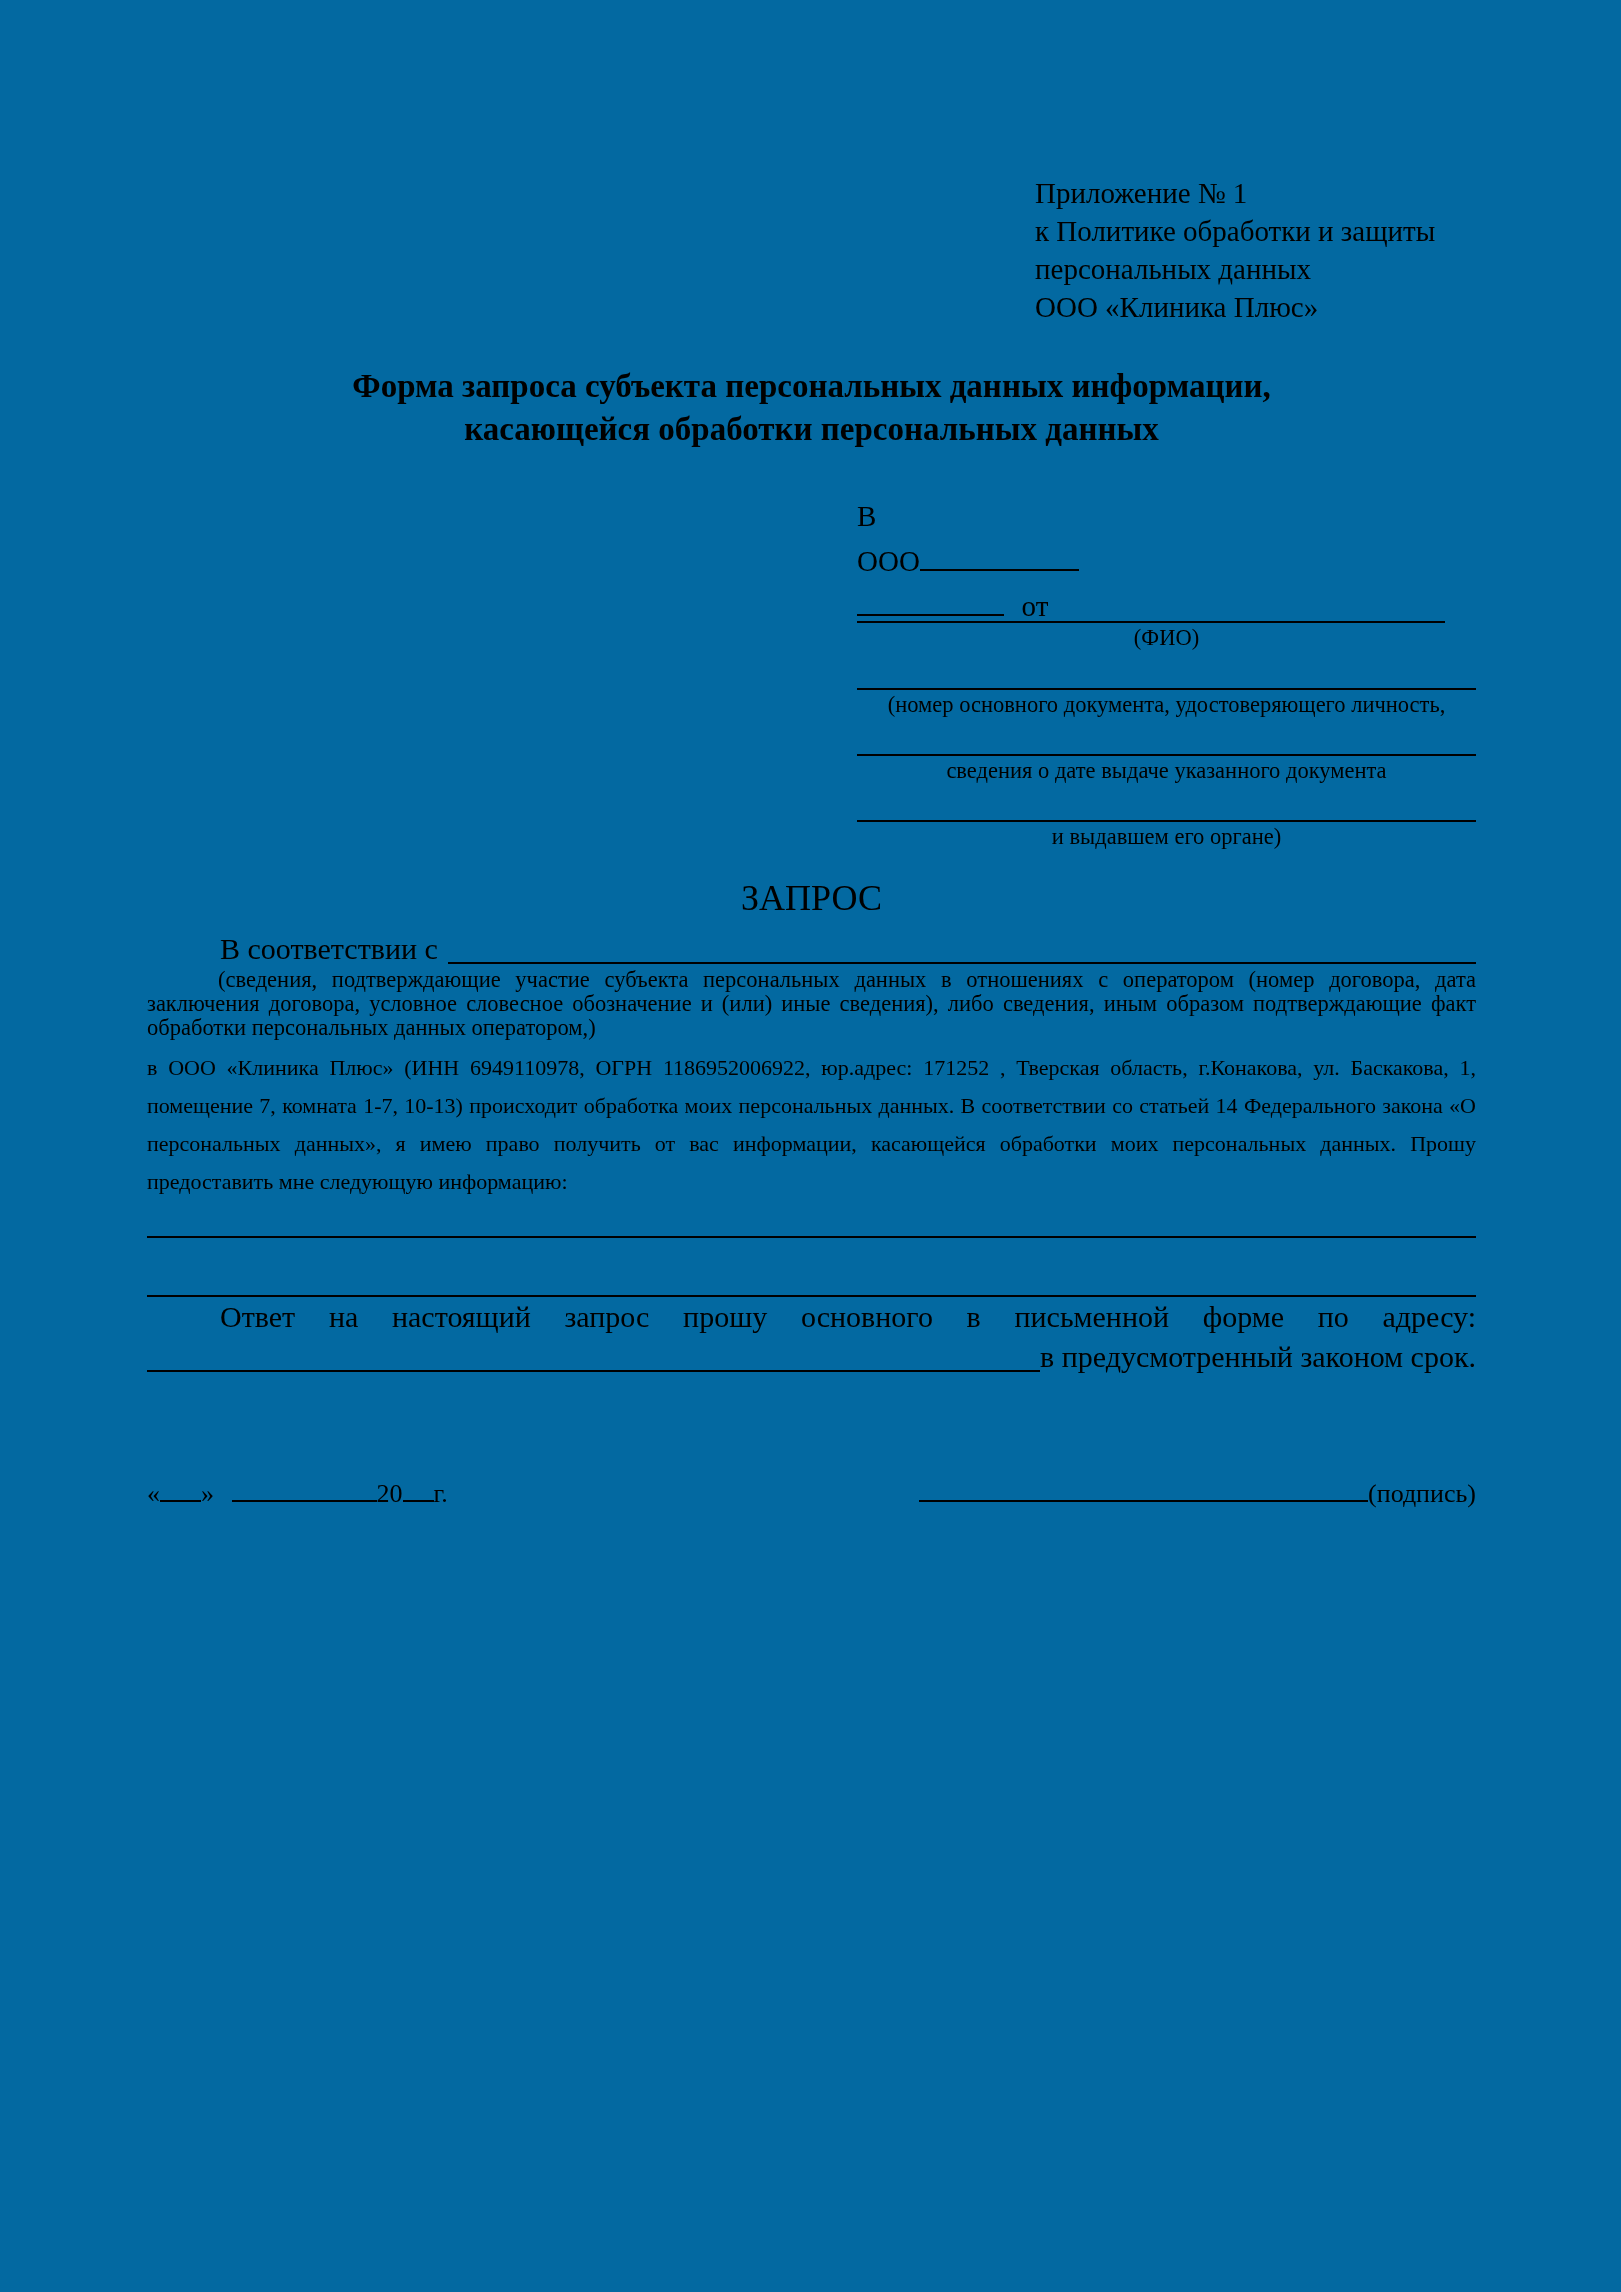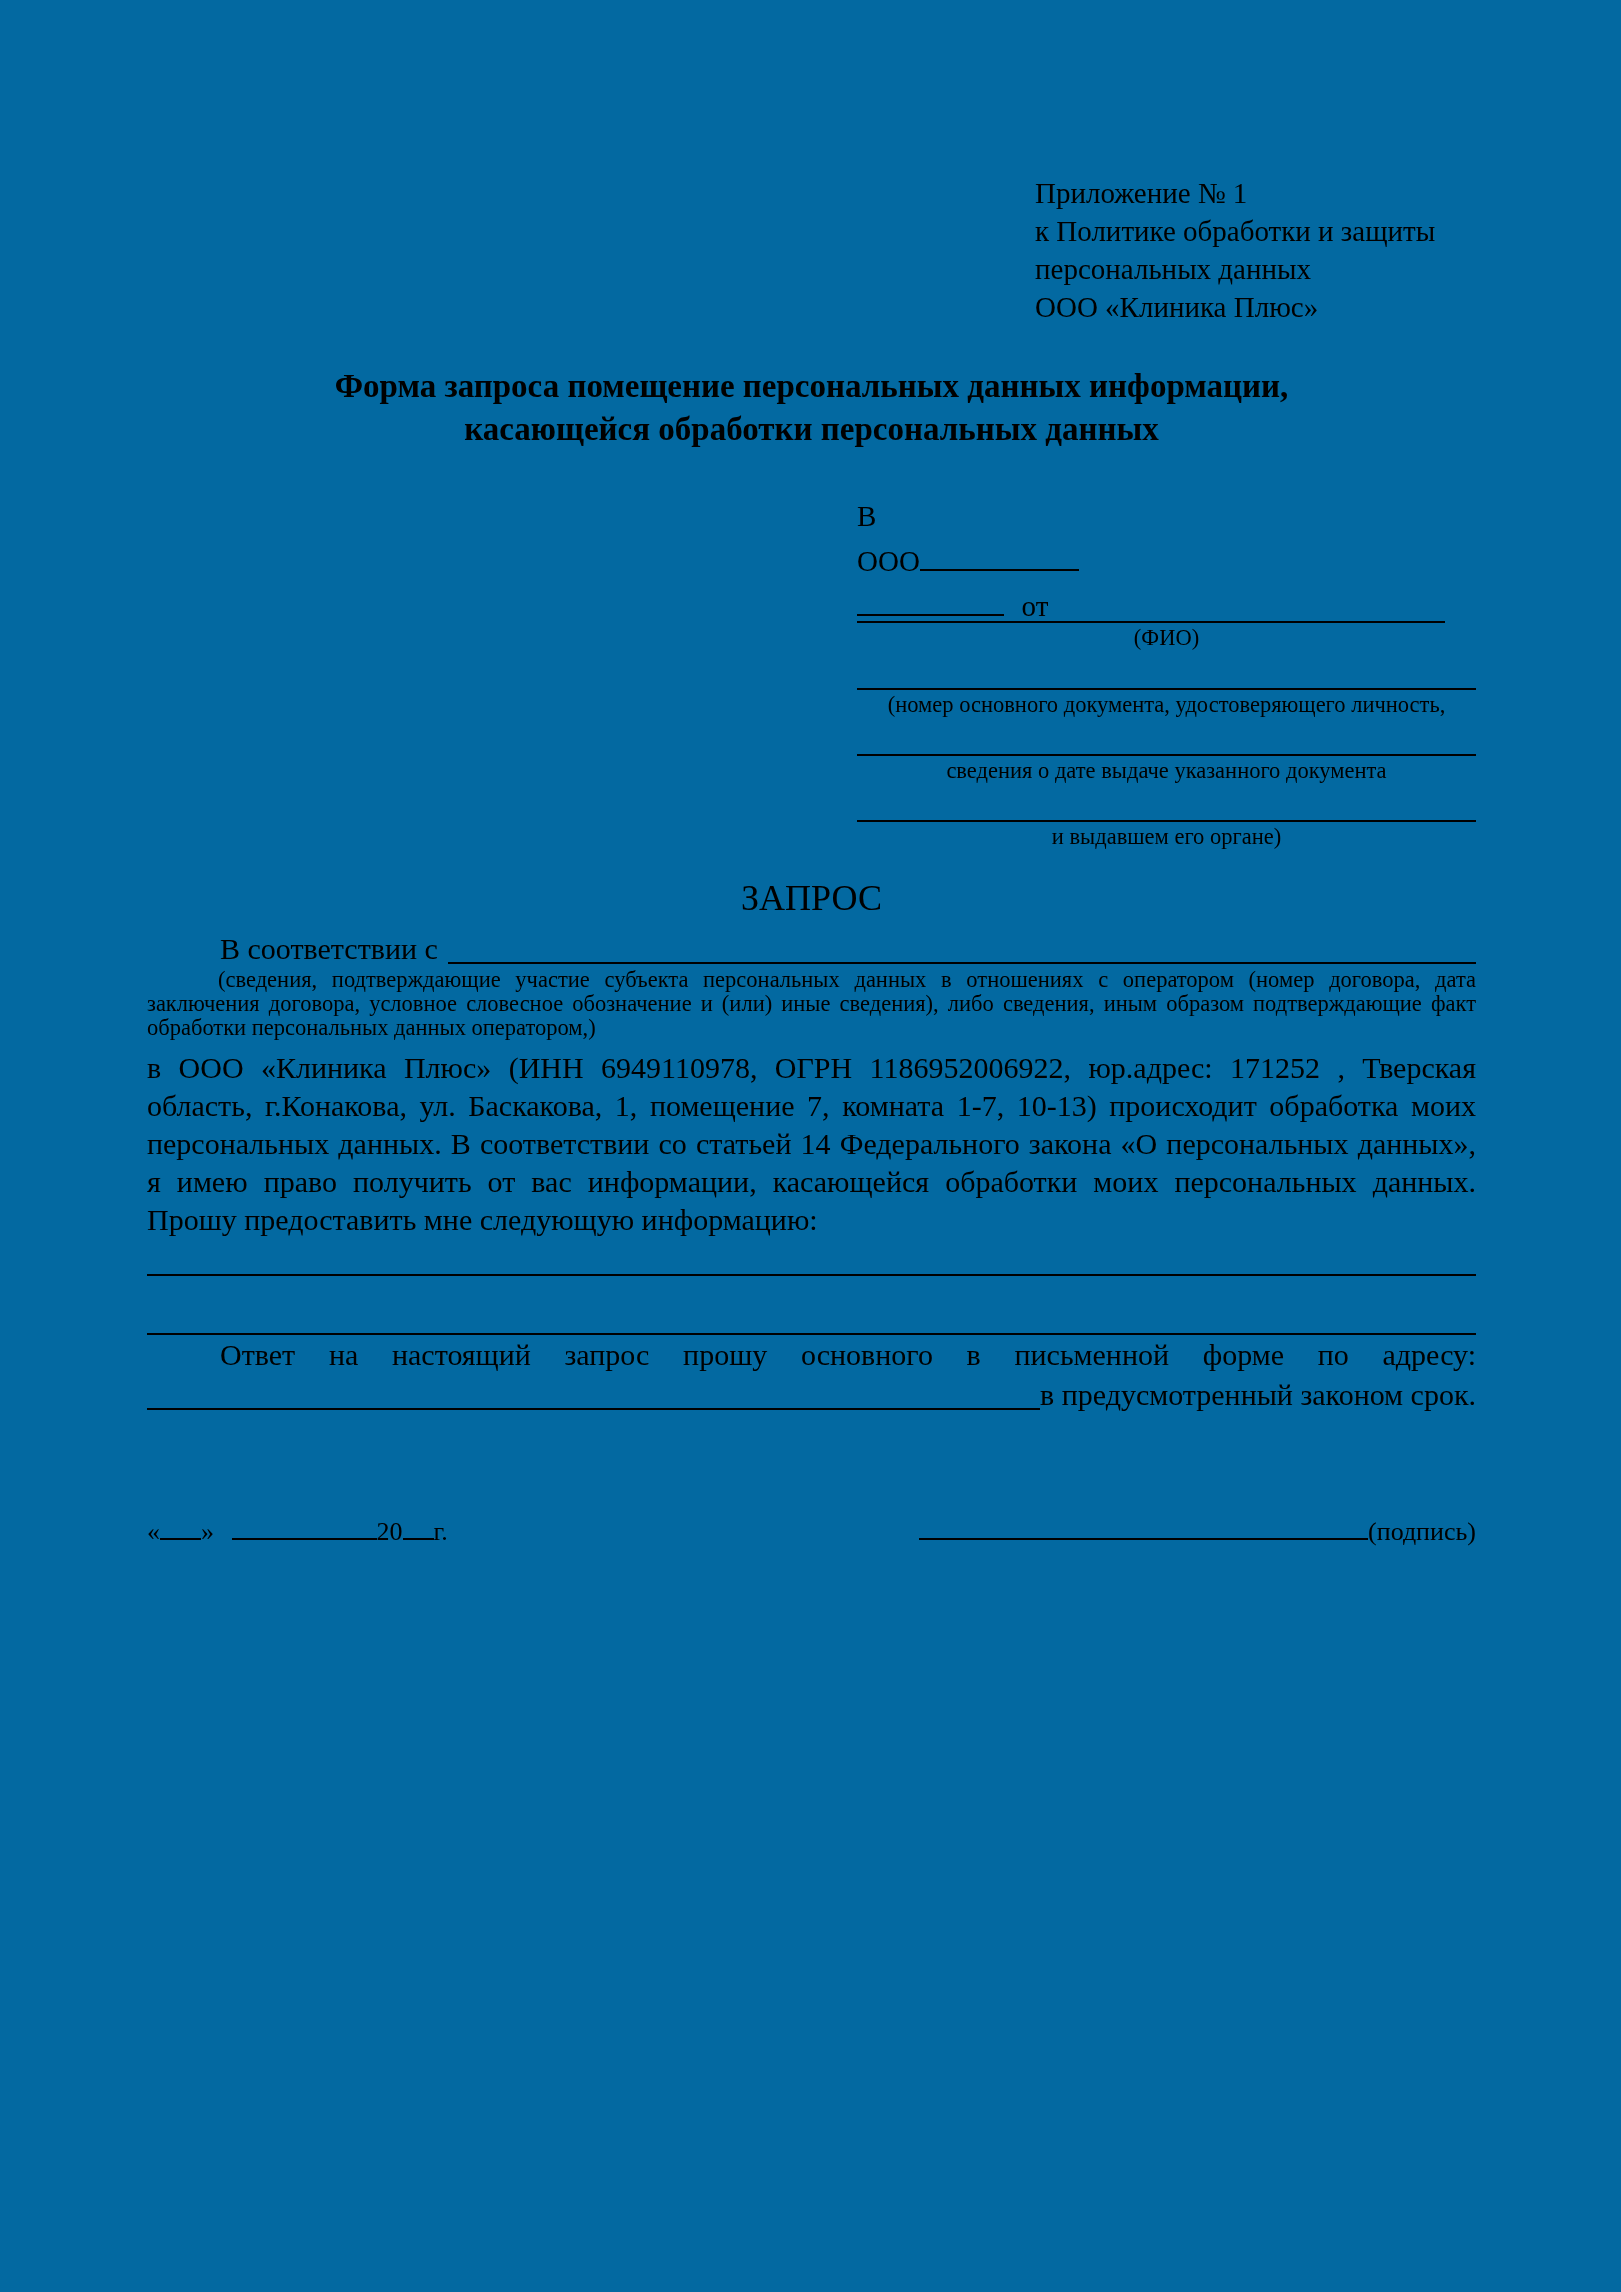--- a/index.html
+++ b/index.html
@@ -51,21 +51,21 @@
   .blank-fill { flex: 1; border-bottom: 2px solid #000; margin: 0 0 4.9px 9.8px; }
   .fine-print {
     margin: 0 0 0 0;
     font-size: 22.5px;
     line-height: 24px;
     text-align: justify;
     text-indent: 71px;
   }
   .body-par {
     margin: 8.8px 0 0 0;
-    font-size: 30px;
+    font-size: 22px;
     line-height: 38px;
     text-align: justify;
   }
   .answer-line { border-bottom: 2px solid #000; }
   .answer-line.one { height: 35px; }
   .answer-line.two { height: 57px; }
   .reply-par {
     margin: 0;
     font-size: 30px;
     line-height: 40px;
@@ -88,21 +88,21 @@
 <div class="page">
   <div class="content">
 
     <div class="appendix">
       <div>Приложение № 1</div>
       <div>к Политике обработки и защиты</div>
       <div>персональных данных</div>
       <div>ООО «Клиника Плюс»</div>
     </div>
 
-    <h1 class="doc-title">Форма запроса помещение персональных данных информации,
+    <h1 class="doc-title">Форма запроса субъекта персональных данных информации,
 касающейся обработки персональных данных</h1>
 
     <div class="addressee">
       <div class="row">В</div>
       <div class="row"><span>ООО</span><span class="blank w162"></span></div>
       <div class="row"><span class="blank w150"></span><span class="msp"></span><span>от</span></div>
       <div class="uline fio-line"></div>
       <div class="caption">(ФИО)</div>
       <div class="uline sp1"></div>
       <div class="caption">(номер основного документа, удостоверяющего личность,</div>

